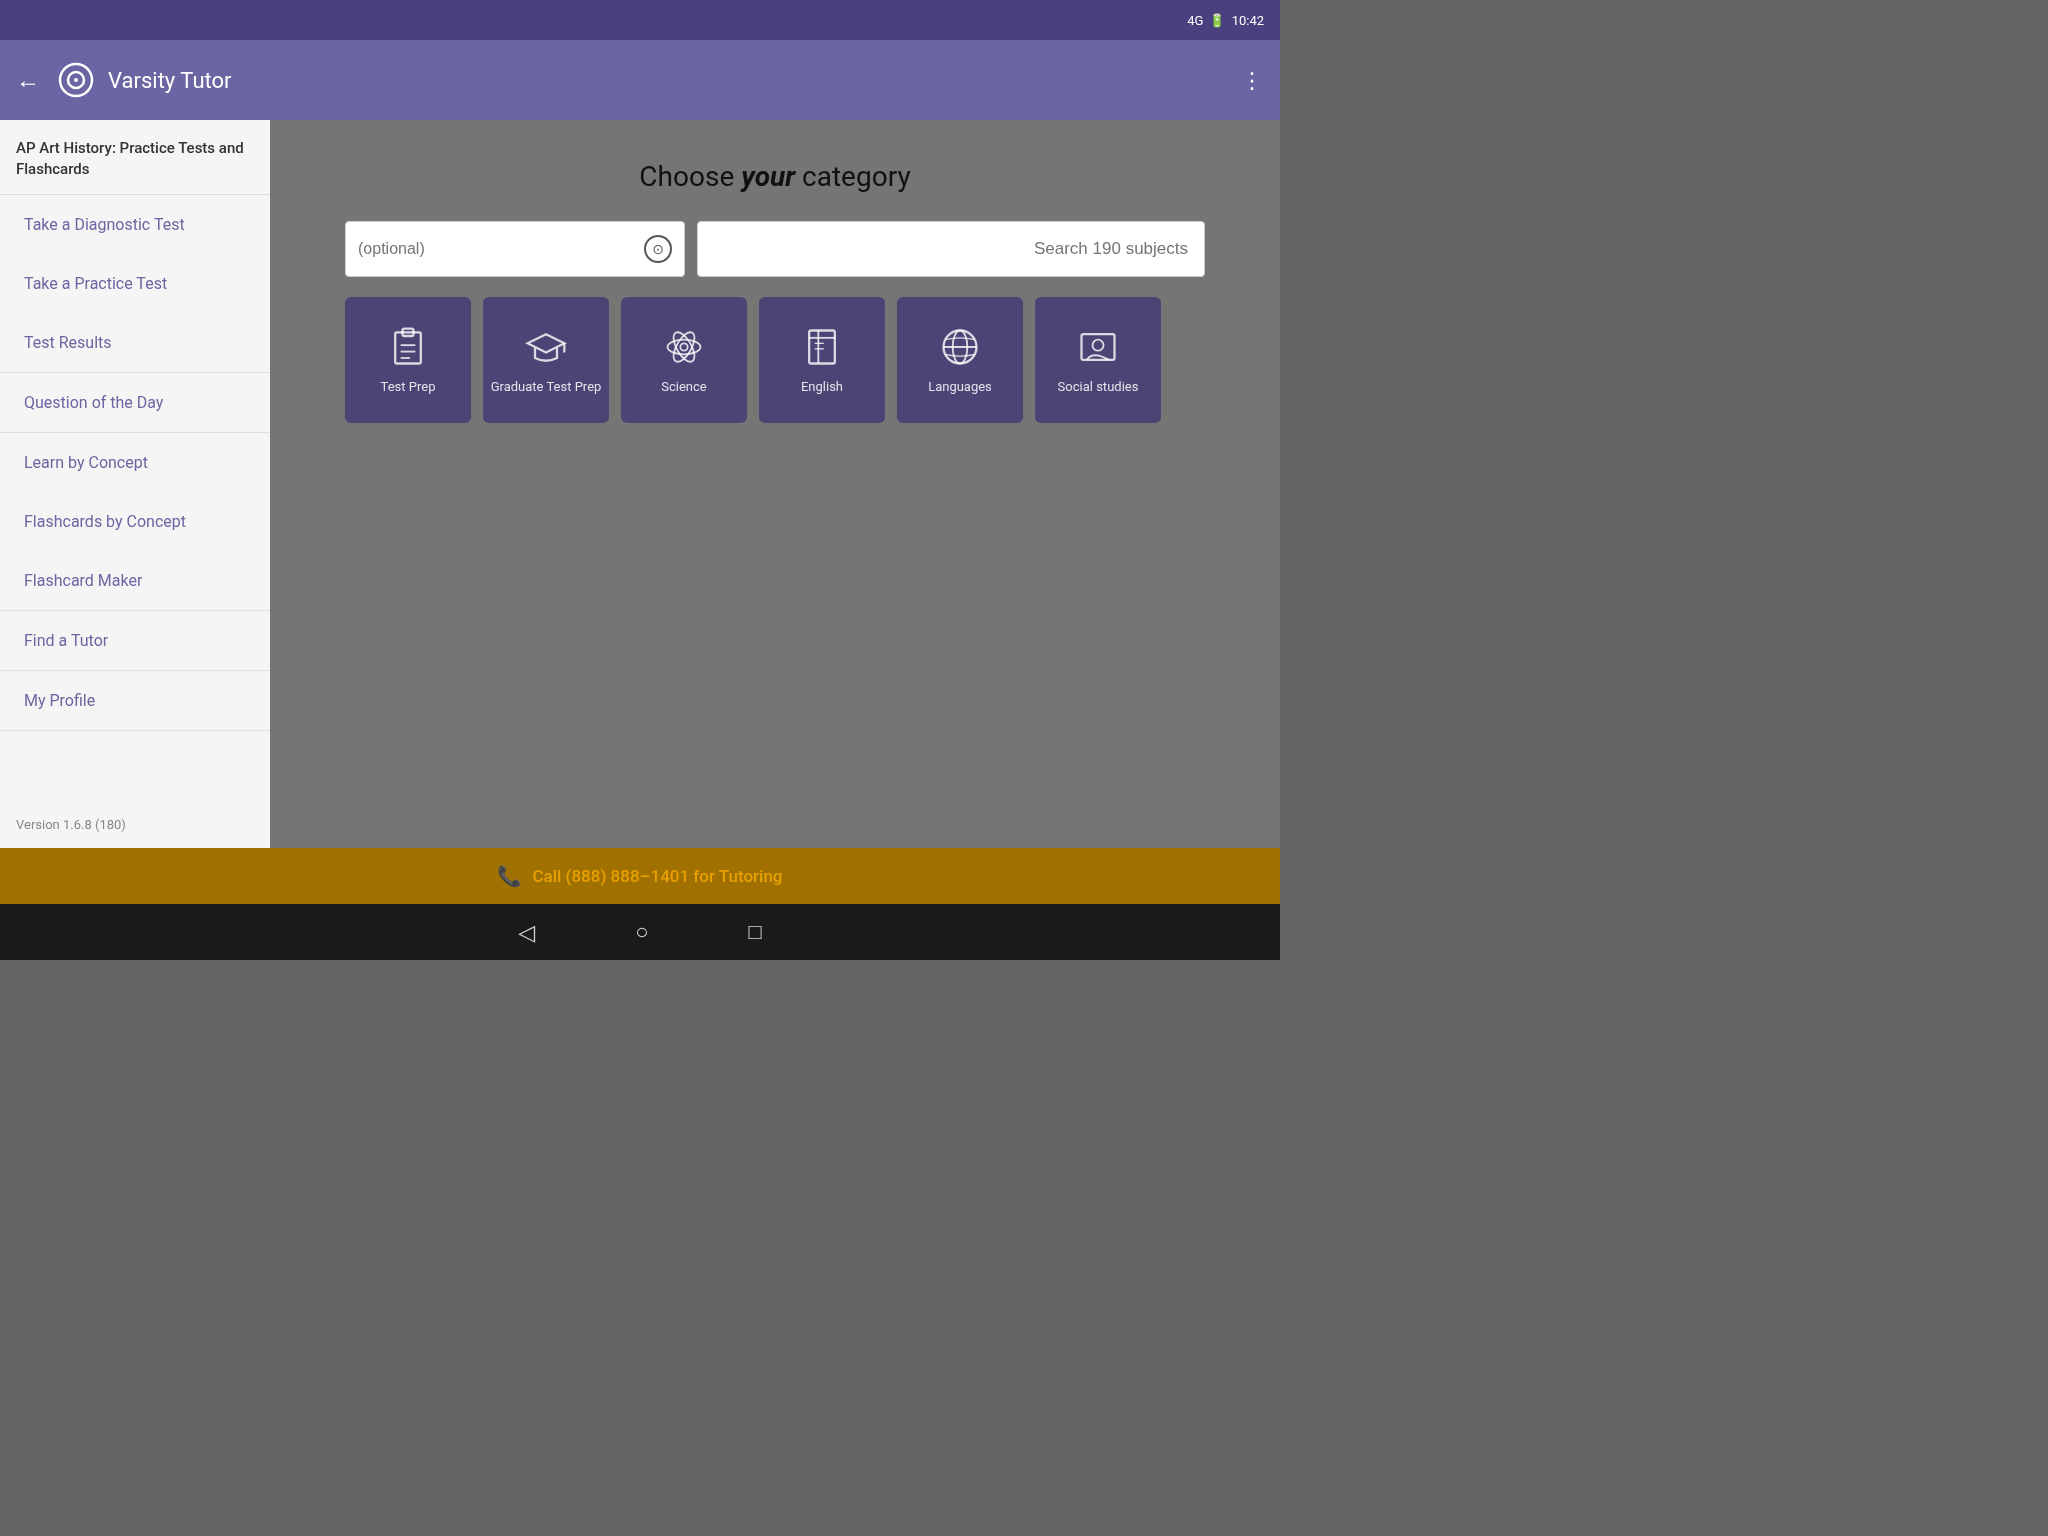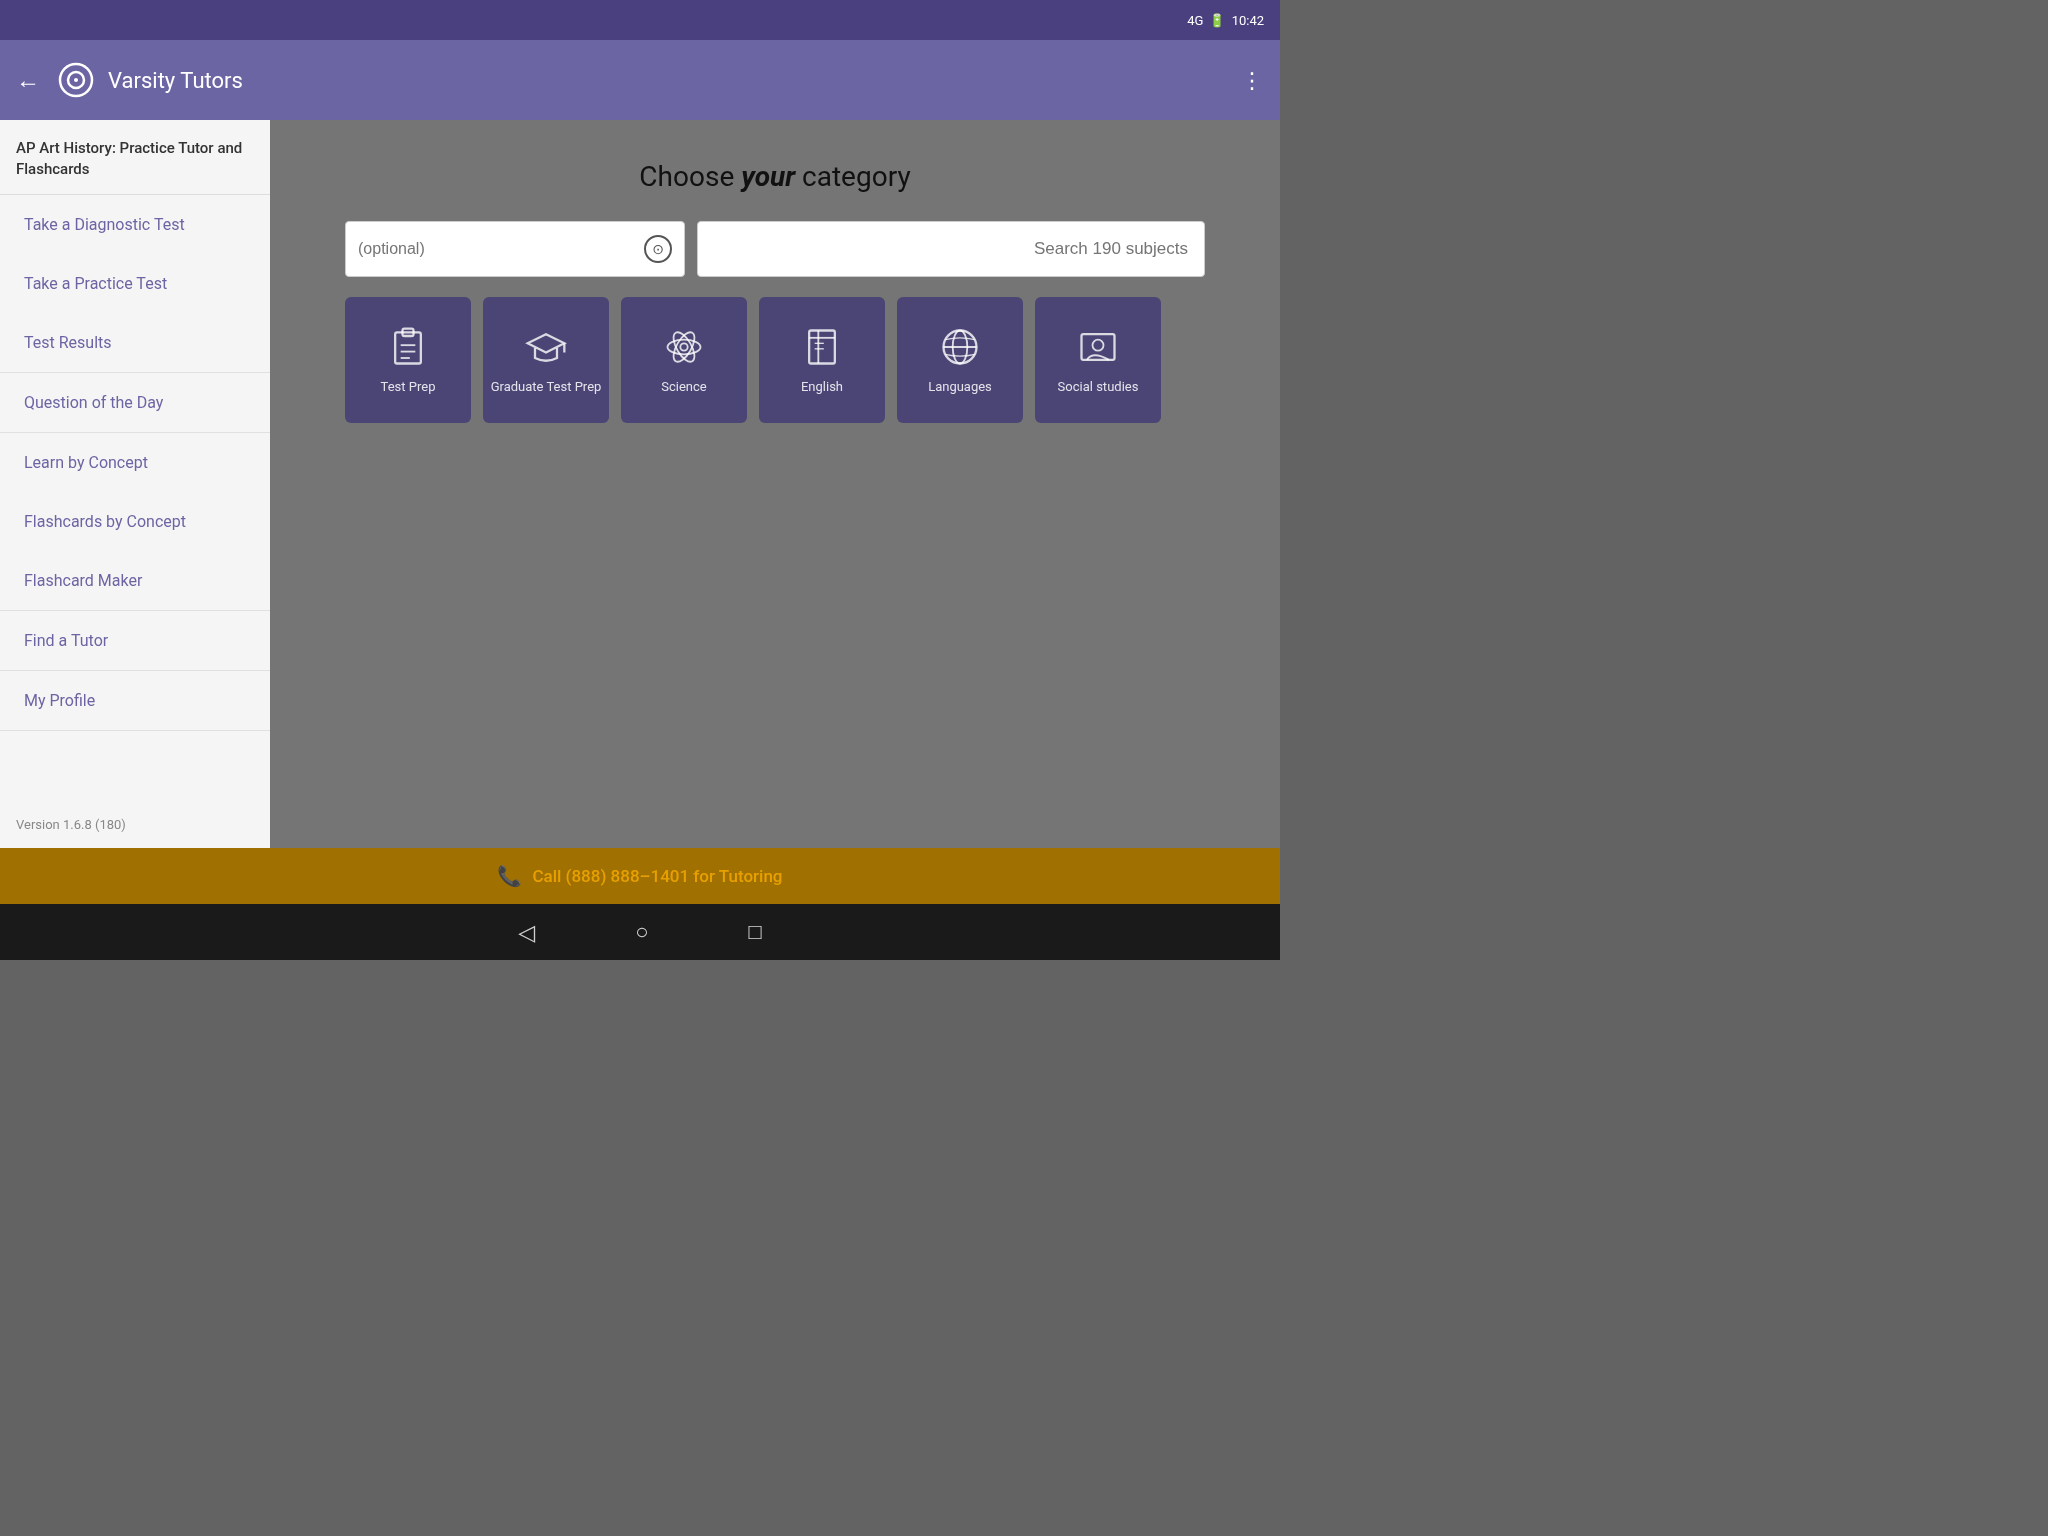--- a/index.html
+++ b/index.html
@@ -274,28 +274,28 @@
   </div>
 </div>
 
 <div class="app-bar">
   <span class="app-bar-back">←</span>
   <svg class="app-bar-logo" viewBox="0 0 40 40">
     <circle cx="20" cy="20" r="16" fill="none" stroke="white" stroke-width="2.5"></circle>
     <circle cx="20" cy="20" r="8" fill="none" stroke="white" stroke-width="2.5"></circle>
     <circle cx="20" cy="20" r="2" fill="white"></circle>
   </svg>
-  <span class="app-bar-title">Varsity Tutors</span>
+  <span class="app-bar-title">Varsity Tutor</span>
   <span class="app-bar-menu">⋮</span>
 </div>
 
 <div class="main-layout">
 
   <div class="sidebar">
-    <div class="sidebar-header">AP Art History: Practice Tutor and Flashcards</div>
+    <div class="sidebar-header">AP Art History: Practice Tests and Flashcards</div>
 
     <div class="sidebar-section">
       <div class="sidebar-item">Take a Diagnostic Test</div>
       <div class="sidebar-item">Take a Practice Test</div>
       <div class="sidebar-item">Test Results</div>
     </div>
 
     <div class="sidebar-section">
       <div class="sidebar-item">Question of the Day</div>
     </div>

